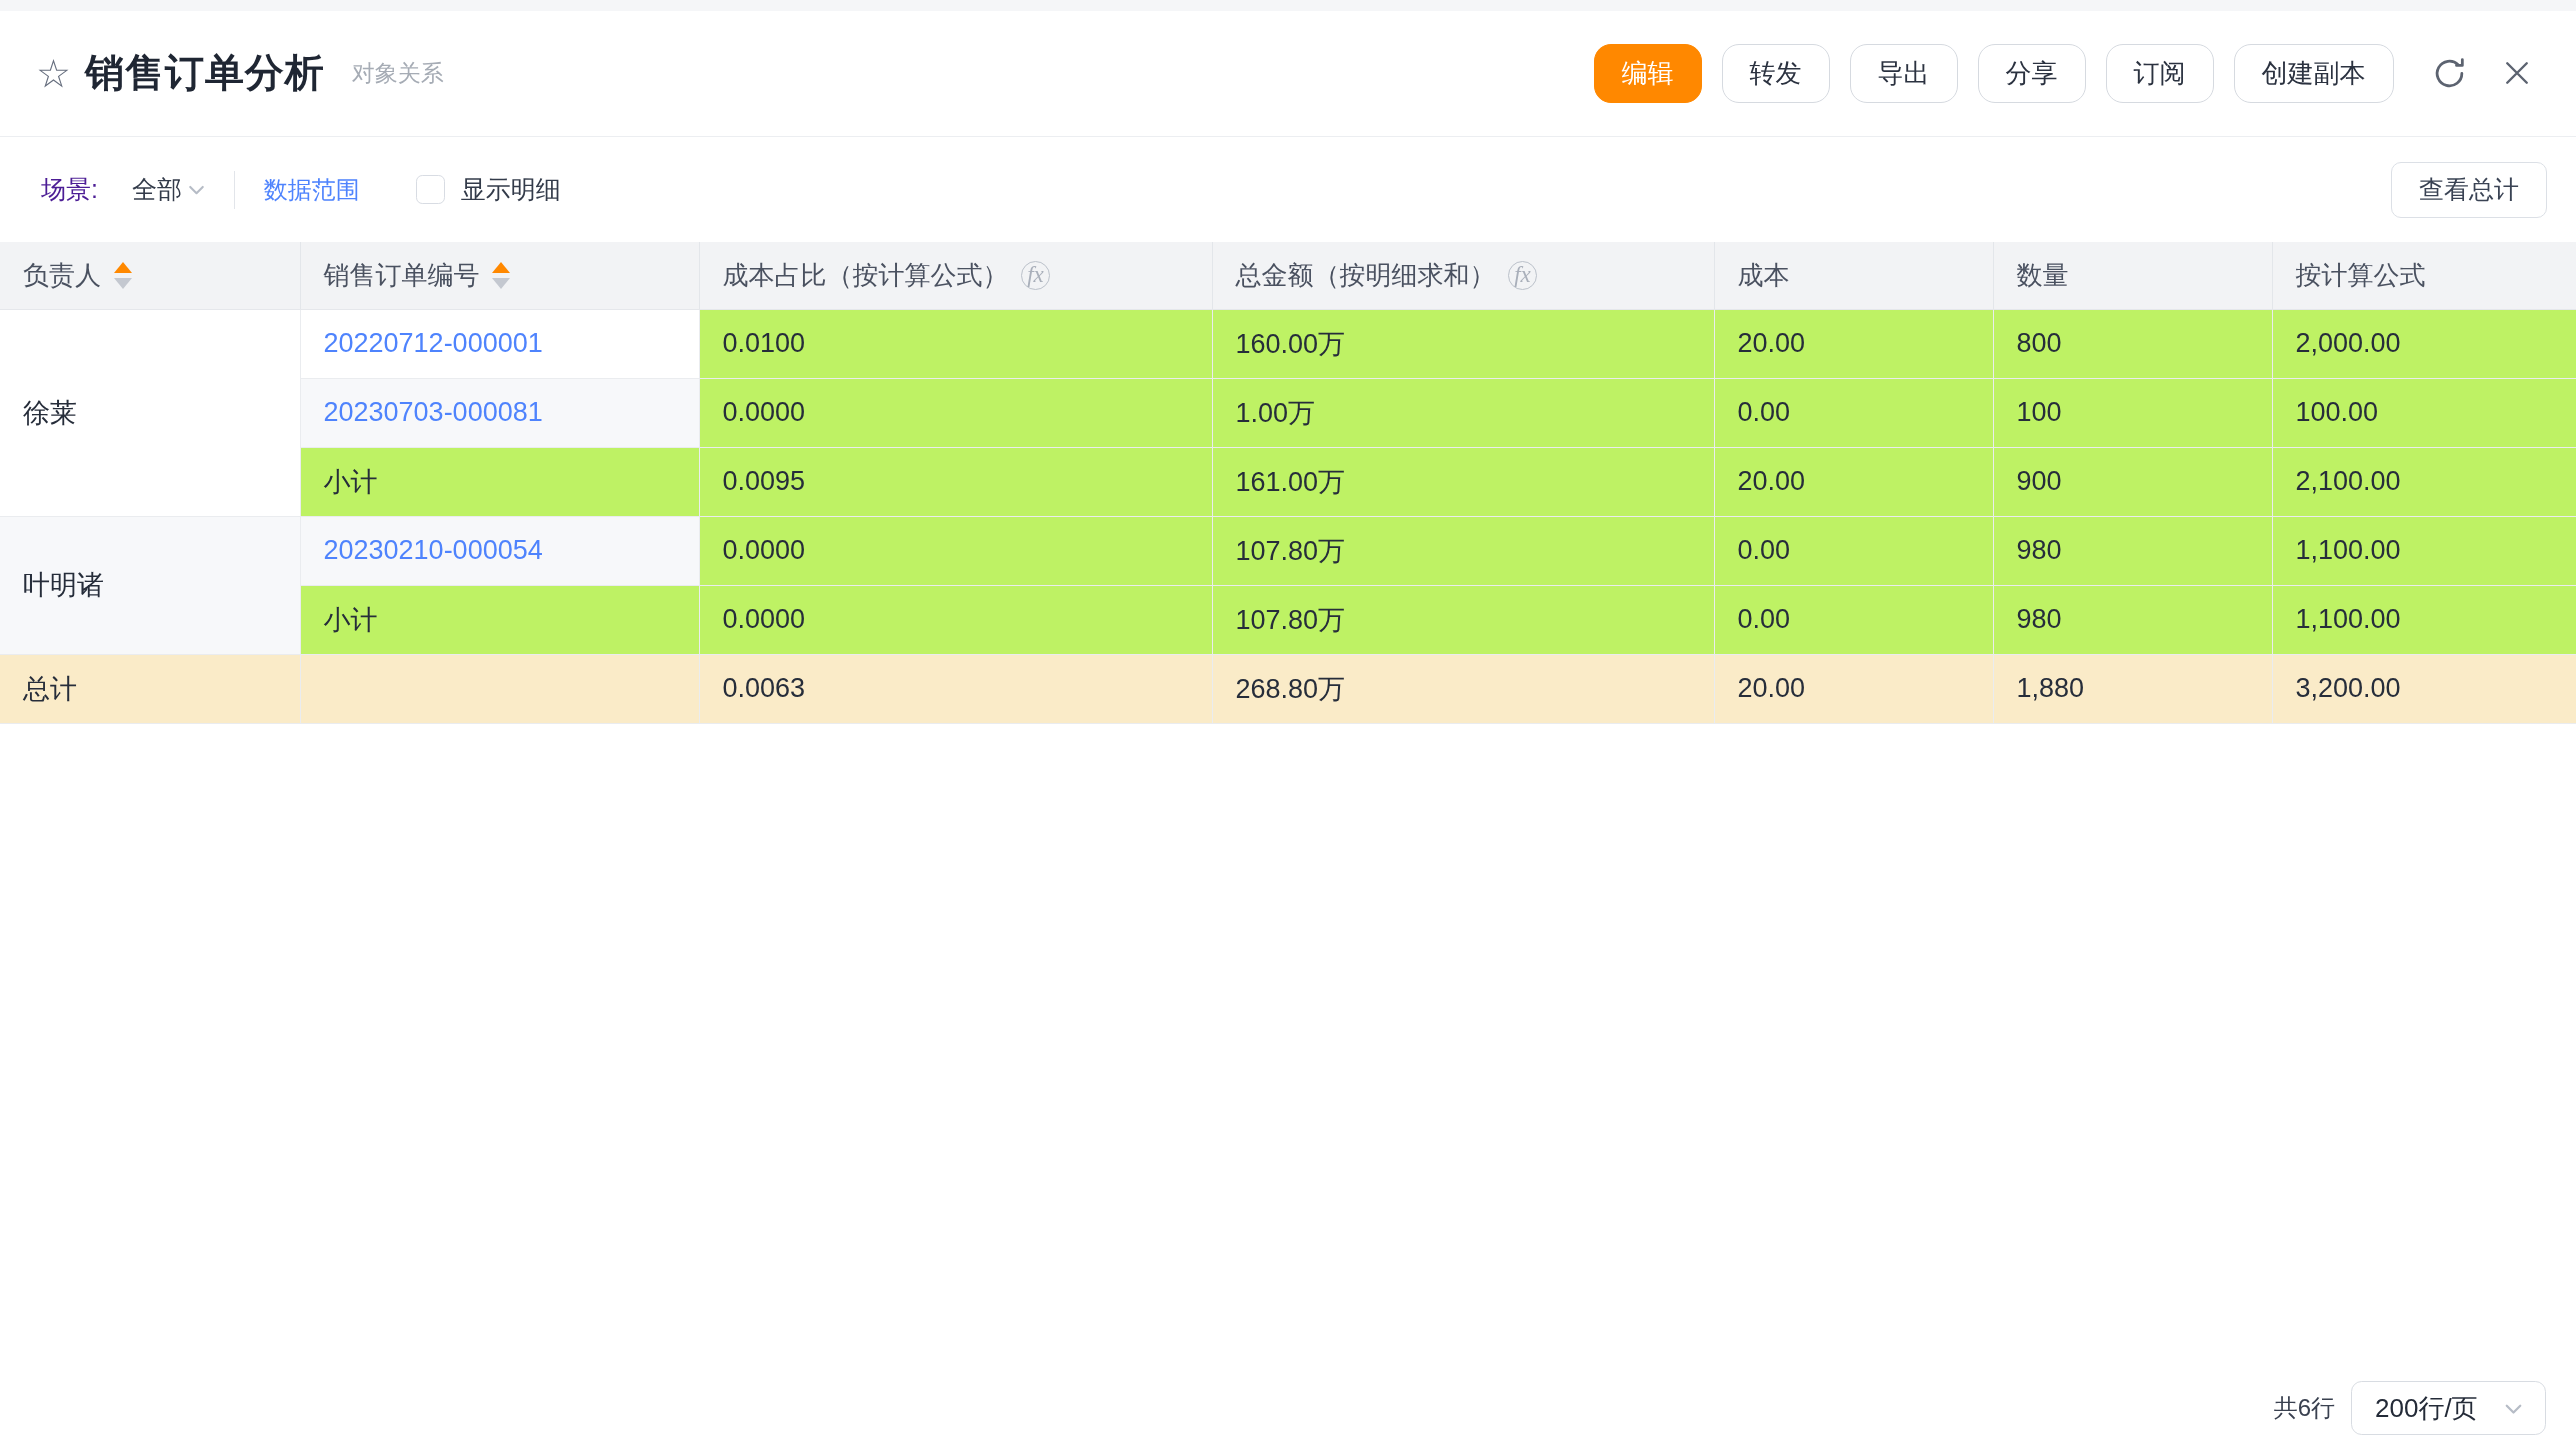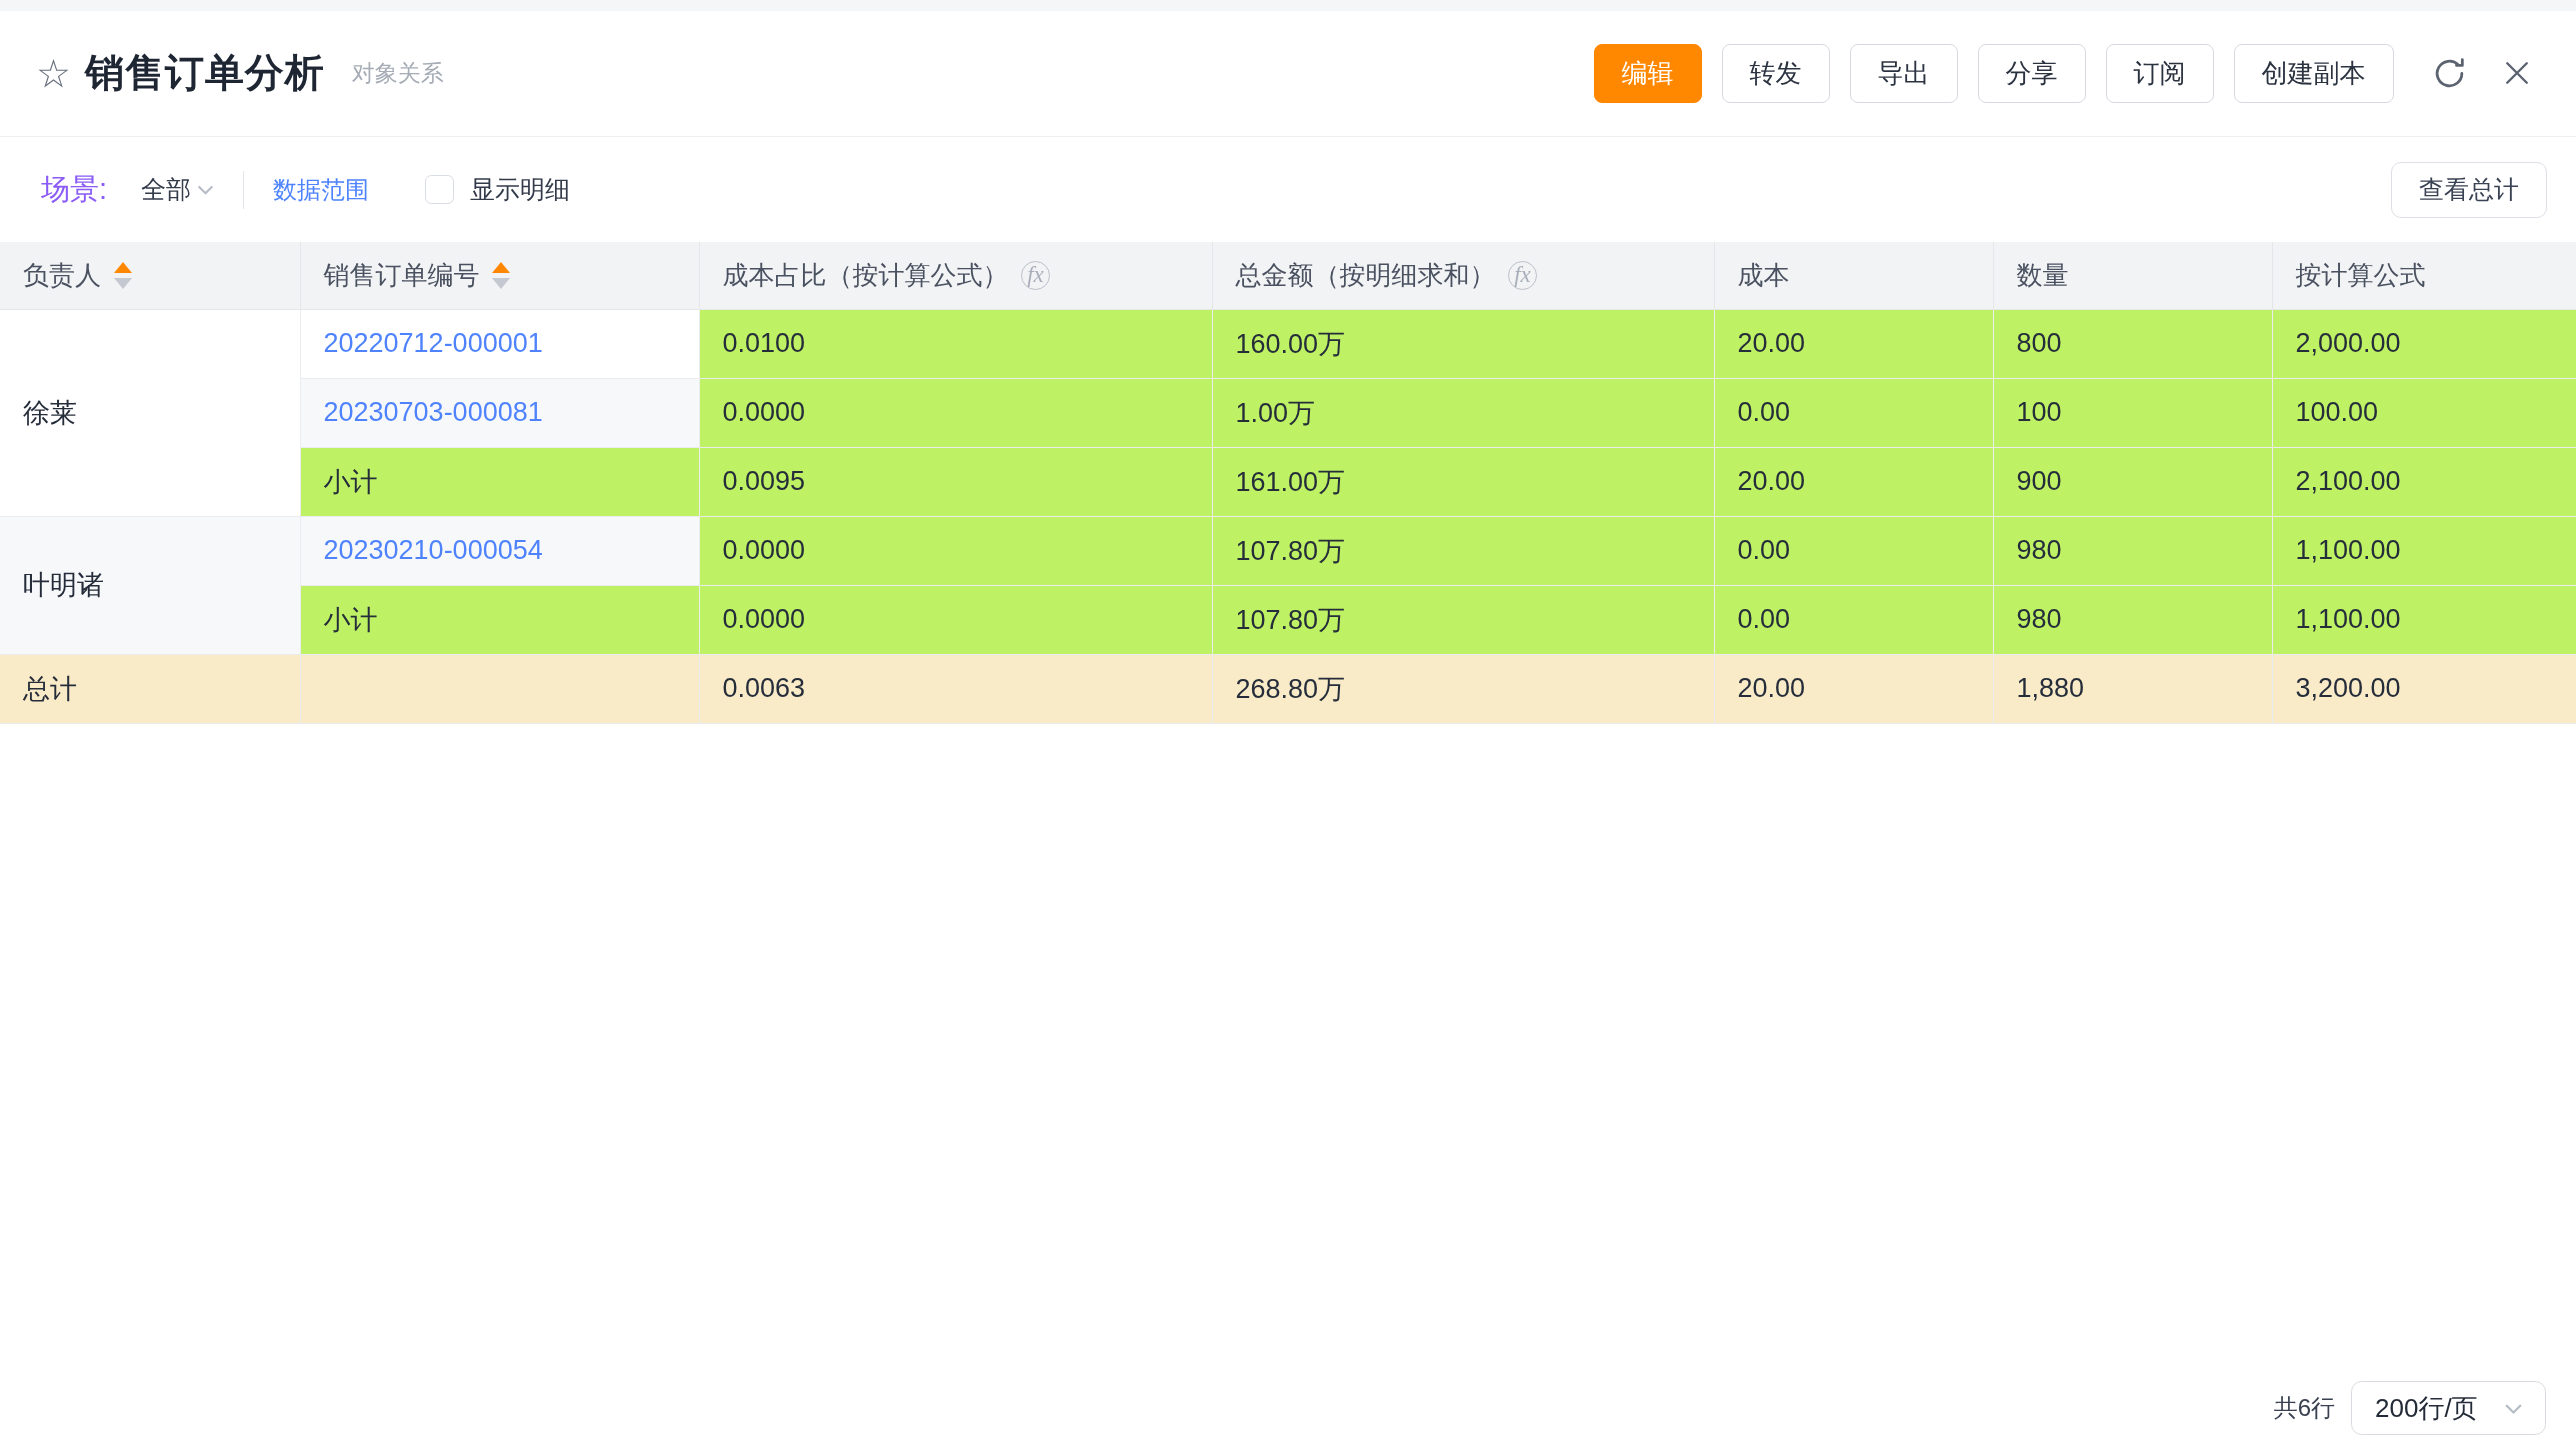--- a/index.html
+++ b/index.html
@@ -9,32 +9,32 @@
   .top-strip { position:absolute; top:0; left:0; right:0; height:10.7px; background:#F5F6F8; }
 
   
   .titlebar { position:absolute; top:10.7px; left:0; right:0; height:126px;
               border-bottom:0.9px solid #ECEEF1; background:#fff;
               display:flex; align-items:center; padding:0 36px; }
   .star { font-size:39px; color:#666E7E; line-height:1; cursor:pointer; }
   .page-title { font-size:39px; font-weight:600; color:#1F2633; margin-left:14.3px; letter-spacing:0.9px; }
   .page-subtitle { font-size:23px; color:#A6ACB5; margin-left:27px; }
   .actions { margin-left:auto; display:flex; align-items:center; gap:20px; }
-  .btn { height:59px; padding:0 27px; border-radius:8px; font-size:26px;
+  .btn { height:59px; padding:0 27px; border-radius:17px; font-size:26px;
          display:inline-flex; align-items:center; justify-content:center;
          background:#fff; border:0.9px solid #D6DAE0; color:#2B3240; cursor:pointer;
          font-family:inherit; }
   .btn-primary { background:#FF8800; border-color:#FF8800; color:#fff; }
   .icon-btn { width:47px; height:47px; display:inline-flex; align-items:center; justify-content:center; cursor:pointer; }
   .icon-btn.refresh { margin-left:12.5px; }
 
   
   .toolbar { position:absolute; top:137px; left:0; right:0; height:105px;
              display:flex; align-items:center; padding:0 29px 0 41px; }
-  .toolbar-label { font-size:29px; color:#8b5cf6; }
+  .toolbar-label { font-size:25px; color:#4c1d95; }
   .scene-select { display:flex; align-items:center; gap:2px; margin-left:34px; cursor:pointer; }
   .scene-value { font-size:25px; color:#333B4A; }
   .v-divider { width:0.9px; height:38px; background:#E2E5EA; margin:0 29px 0 25px; }
   .link-text { font-size:24px; color:#4E83FD; cursor:pointer; }
   .checkbox { width:29px; height:29px; border:1.8px solid #D8DCE3; border-radius:6.3px; background:#fff;
               margin-left:56px; cursor:pointer; }
   .checkbox-label { font-size:25px; color:#333B4A; margin-left:16px; }
   .btn-outline { margin-left:auto; height:56px; padding:0 27px; border:0.9px solid #DCE0E6; border-radius:10px;
                  background:#fff; font-size:25px; color:#3A4354; display:inline-flex; align-items:center; cursor:pointer;
                  font-family:inherit; }

